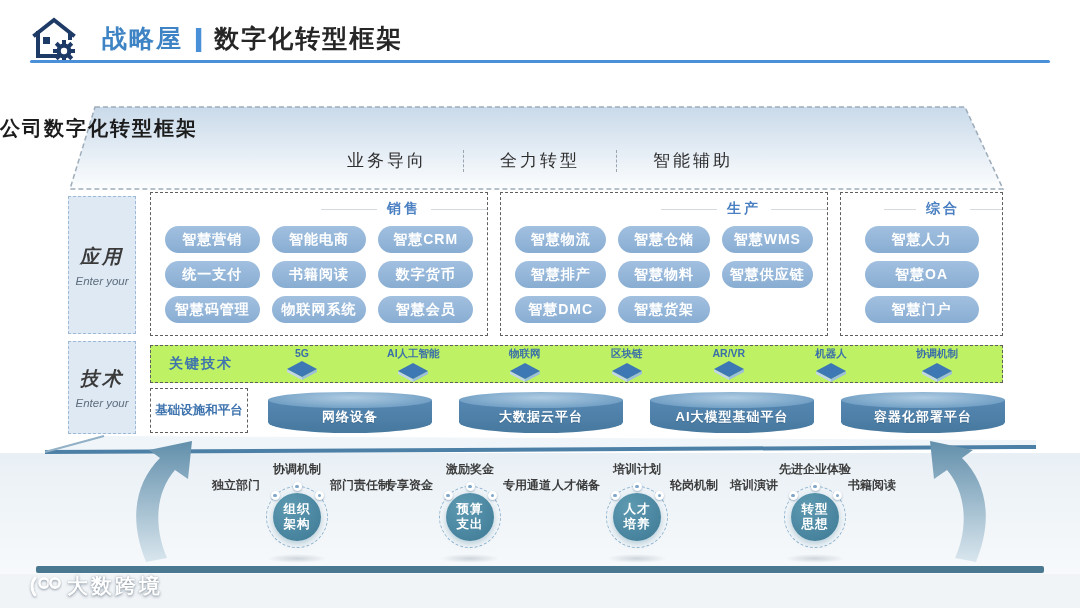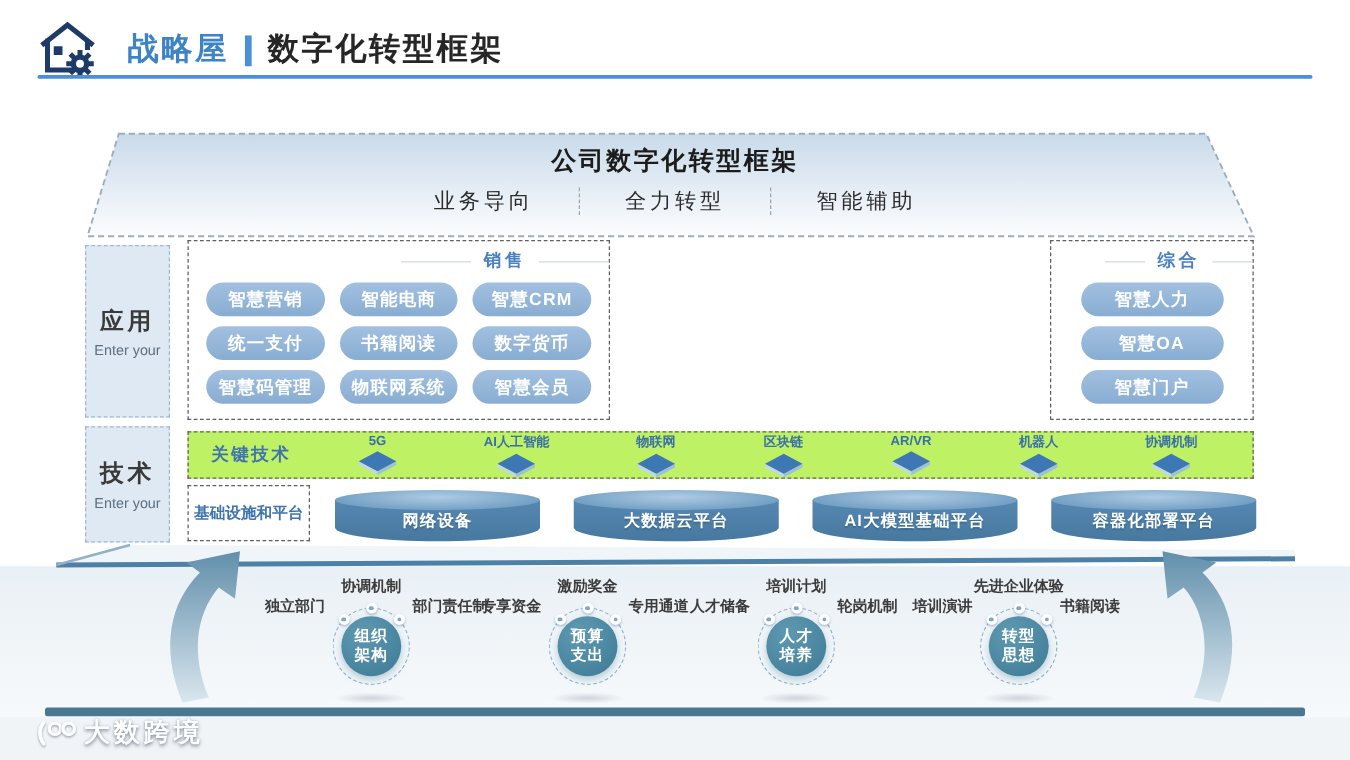--- a/index.html
+++ b/index.html
@@ -9,29 +9,29 @@
   
   .header-icon{position:absolute;left:28px;top:14px;width:52px;height:48px;}
   .header-titles{position:absolute;left:102px;top:22px;display:flex;align-items:center;gap:12px;}
   .brand{font-size:25px;font-weight:bold;color:#3e83c4;letter-spacing:2px;}
   .hsep{font-size:26px;font-weight:bold;color:#4a90d9;transform:scaleX(1.6);}
   .ptitle{font-size:25px;font-weight:bold;color:#262626;letter-spacing:2px;}
   .header-rule{position:absolute;left:30px;top:60px;width:1020px;height:3px;background:#4a90d9;border-radius:2px;}
 
   
   .roof-svg{position:absolute;left:60px;top:100px;}
-  .roof-title{position:absolute;left:0;top:115px;width:1080px;text-align:center;
+  .roof-title{position:absolute;left:0;top:115px;width:1080px;
               font-size:20px;font-weight:bold;color:#1c1c1c;letter-spacing:2px;}
   .roof-principles{position:absolute;left:0;top:149px;width:1080px;display:flex;justify-content:center;
                    align-items:center;gap:36px;font-size:17px;color:#2d2d2d;letter-spacing:3px;}
   .psep{width:0;height:22px;border-left:1.5px dashed #9aa5af;}
 
   
   .side-box{position:absolute;left:68px;width:68px;background:#dfe9f3;border:1.5px dashed #9db9d6;
-            box-sizing:border-box;display:flex;flex-direction:column;align-items:center;justify-content:center;gap:5px;}
+            box-sizing:border-box;display:flex;flex-direction:column;align-items:center;justify-content:center;gap:5px;font-style:italic;}
   .side-box .main{font-size:19px;font-weight:bold;color:#3a3a3a;letter-spacing:3px;}
   .side-box .sub{font-size:11.5px;color:#5d6e7e;}
   #side-app{top:196px;height:138px;}
   #side-tech{top:341px;height:93px;}
   #side-support{top:459px;height:88px;}
   #side-support .main{color:#5b9bd5;}
   #side-support .sub{color:#7fa8cc;}
 
   
   .group{position:absolute;top:192px;height:144px;border:1.5px dashed #5f5f5f;box-sizing:border-box;background:#fff;}
@@ -172,20 +172,37 @@
       <div class="pill">智慧CRM</div>
       <div class="pill">统一支付</div>
       <div class="pill">书籍阅读</div>
       <div class="pill">数字货币</div>
       <div class="pill">智慧码管理</div>
       <div class="pill">物联网系统</div>
       <div class="pill">智慧会员</div>
     </div>
   </div>
 
+  <div class="group" id="group-prod">
+    <div class="gtitle">
+      <span class="tline"></span>
+      <span class="t">生产</span>
+      <span class="tline"></span>
+    </div>
+    <div class="pill-grid">
+      <div class="pill">智慧物流</div>
+      <div class="pill">智慧仓储</div>
+      <div class="pill">智慧WMS</div>
+      <div class="pill">智慧排产</div>
+      <div class="pill">智慧物料</div>
+      <div class="pill">智慧供应链</div>
+      <div class="pill">智慧DMC</div>
+      <div class="pill">智慧货架</div>
+    </div>
+  </div>
 
   <div class="group" id="group-comp">
     <div class="gtitle">
       <span class="tline"></span>
       <span class="t">综合</span>
       <span class="tline"></span>
     </div>
     <div class="pill-grid single">
       <div class="pill">智慧人力</div>
       <div class="pill">智慧OA</div>

